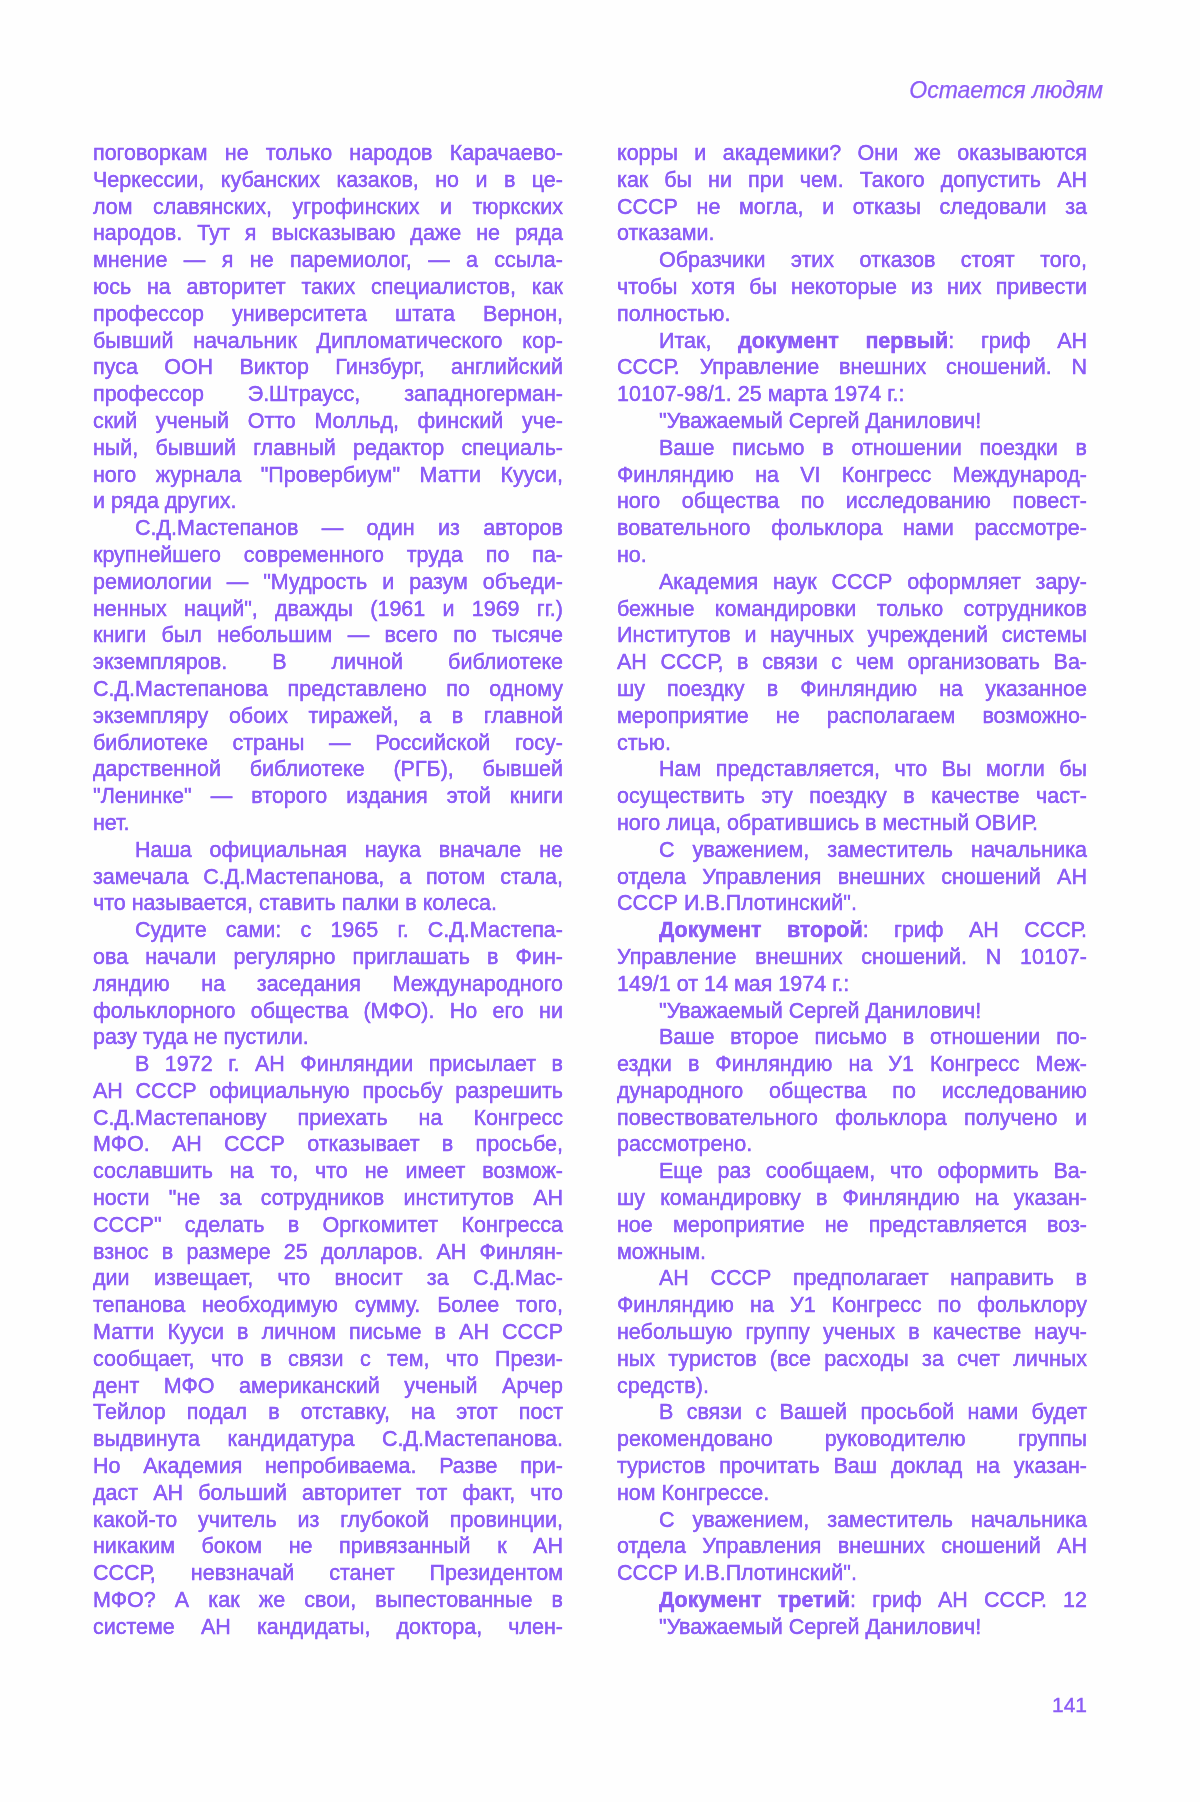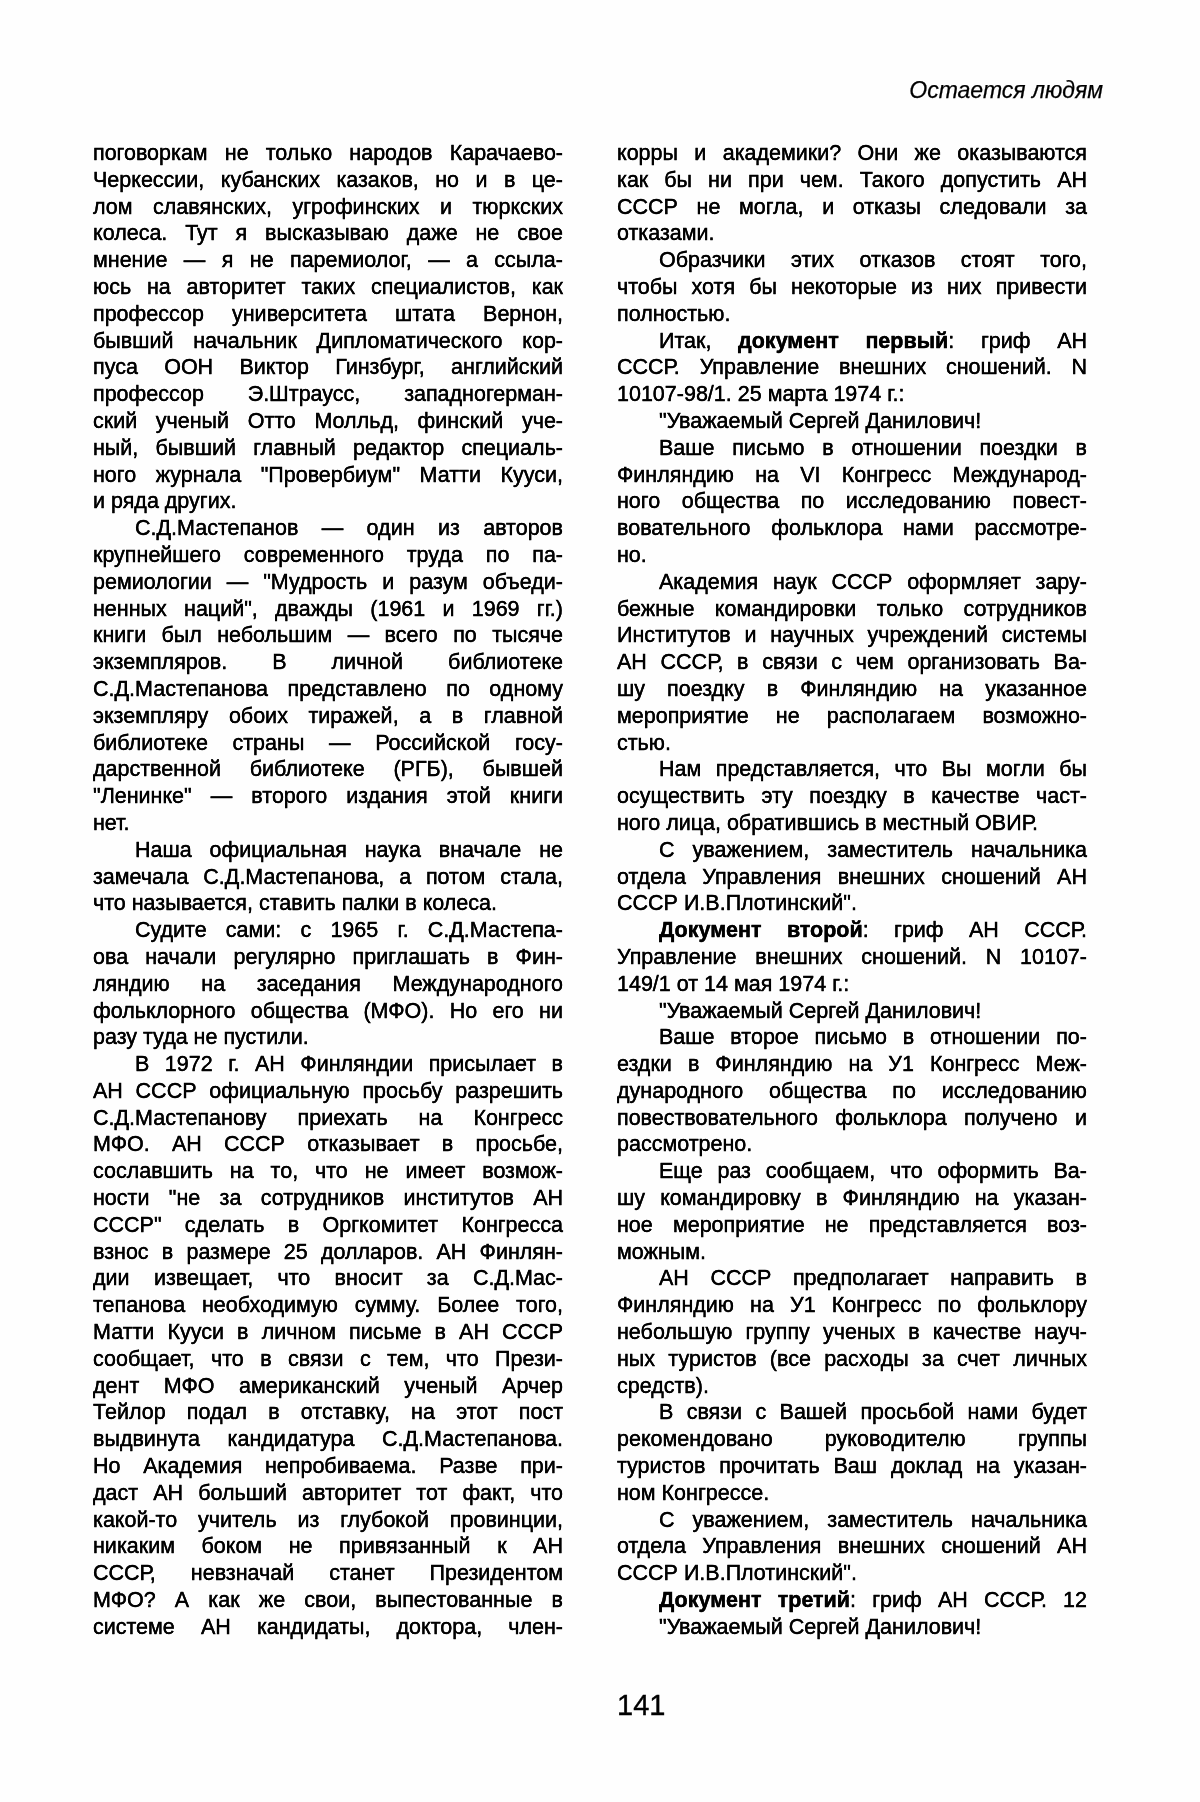--- a/index.html
+++ b/index.html
@@ -5,21 +5,21 @@
   html, body { margin: 0; padding: 0; }
   body {
     width: 1200px; height: 1802px;
     background: #ffffff;
     font-family: "Liberation Sans", "DejaVu Sans", sans-serif;
   }
   .page {
     position: relative;
     width: 1200px; height: 1802px;
     background: #fefefe;
-    color: #000000;
+    color: #8b5cf6;
     overflow: hidden;
   }
   .running-header {
     position: absolute;
     top: 77px; left: 617px; width: 486px;
     text-align: right;
     font-style: italic;
     font-size: 23px;
     line-height: 26px;
     -webkit-text-stroke: 0.25px;
@@ -39,37 +39,37 @@
     text-align: justify;
     text-align-last: justify;
     height: 26.8px;
   }
   .line.end { text-align-last: left; }
   .line.indent { text-indent: 42px; }
   .line b { font-weight: bold; }
   .page-number {
     position: absolute;
     top: 1691px; left: 617px; width: 470px;
-    text-align: left;
-    font-size: 29px;
+    text-align: right;
+    font-size: 21px;
     line-height: 28px;
     -webkit-text-stroke: 0.4px;
   }
 </style>
 </head>
 <body>
 
 <div class="page">
   <div class="running-header">Остается людям</div>
 
   <div class="col col-left" id="col-left">
       <div class="line"><span>поговоркам не только народов Карачаево-</span></div>
       <div class="line"><span>Черкессии, кубанских казаков, но и в це-</span></div>
       <div class="line"><span>лом славянских, угрофинских и тюркских</span></div>
-      <div class="line"><span>колеса. Тут я высказываю даже не свое</span></div>
+      <div class="line"><span>народов. Тут я высказываю даже не ряда</span></div>
       <div class="line"><span>мнение — я не паремиолог, — а ссыла-</span></div>
       <div class="line"><span>юсь на авторитет таких специалистов, как</span></div>
       <div class="line"><span>профессор университета штата Вернон,</span></div>
       <div class="line"><span>бывший начальник Дипломатического кор-</span></div>
       <div class="line"><span>пуса ООН Виктор Гинзбург, английский</span></div>
       <div class="line"><span>профессор Э.Штраусс, западногерман-</span></div>
       <div class="line"><span>ский ученый Отто Молльд, финский уче-</span></div>
       <div class="line"><span>ный, бывший главный редактор специаль-</span></div>
       <div class="line"><span>ного журнала "Провербиум" Матти Кууси,</span></div>
       <div class="line end"><span>и ряда других.</span></div>

